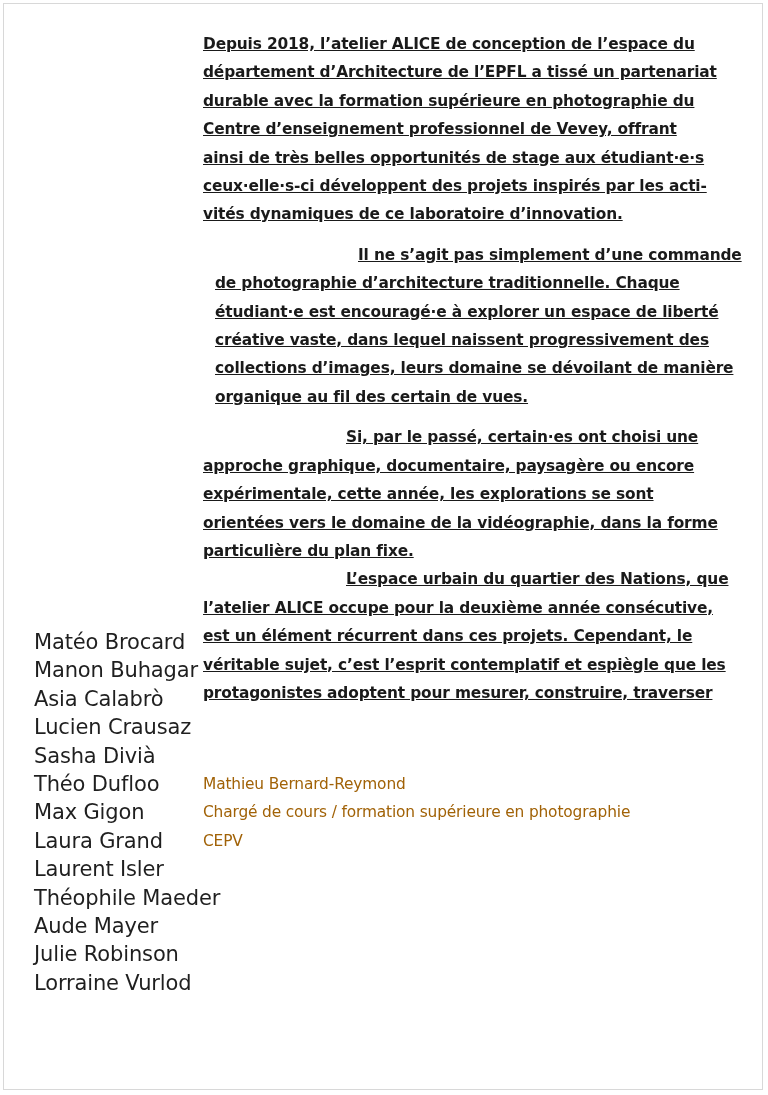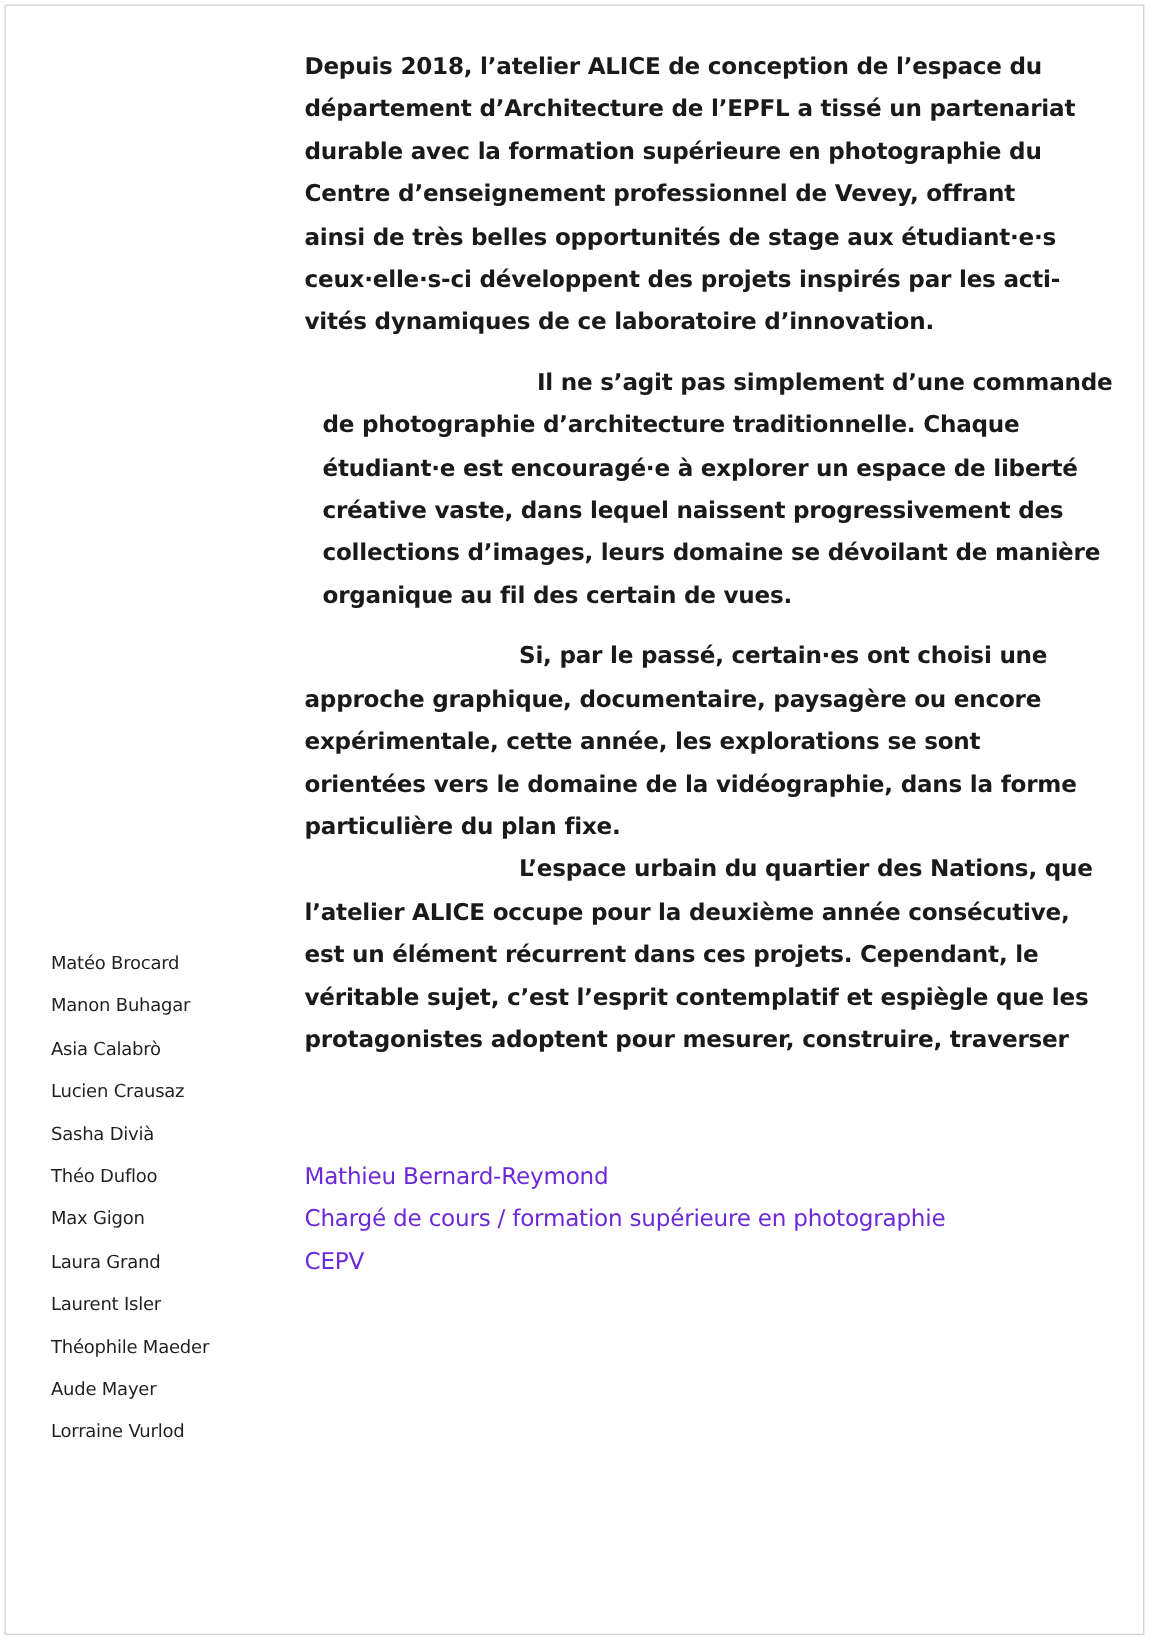--- a/index.html
+++ b/index.html
@@ -32,43 +32,44 @@
       width: 560px;
       font-size: 15.4px;
       font-weight: bold;
       line-height: 28.4px;
       letter-spacing: -0.15px;
       color: #1a1a1a;
     }
     .main-text .line {
       display: block;
       white-space: nowrap;
+      text-decoration: underline;
     }
     .main-text .indent {
       padding-left: 143px;
     }
     .signature {
       position: absolute;
       left: 199px;
       top: 766px;
       font-size: 15.4px;
       font-weight: normal;
       line-height: 28.4px;
       letter-spacing: -0.15px;
-      color: #6d28d9;
+      color: #a16207;
     }
     .signature .line {
       display: block;
       white-space: nowrap;
     }
     .names {
       position: absolute;
       left: 30px;
       top: 624px;
-      font-size: 12px;
+      font-size: 21px;
       line-height: 28.4px;
       letter-spacing: -0.15px;
       color: #1f1f1f;
       margin: 0;
       padding: 0;
       list-style: none;
     }
     .names li {
       white-space: nowrap;
     }
@@ -127,16 +128,17 @@
     <li>Manon Buhagar</li>
     <li>Asia Calabrò</li>
     <li>Lucien Crausaz</li>
     <li>Sasha Divià</li>
     <li>Théo Dufloo</li>
     <li>Max Gigon</li>
     <li>Laura Grand</li>
     <li>Laurent Isler</li>
     <li>Théophile Maeder</li>
     <li>Aude Mayer</li>
+    <li>Julie Robinson</li>
     <li>Lorraine Vurlod</li>
   </ul>
 
 </div>
 
 </body></html>

